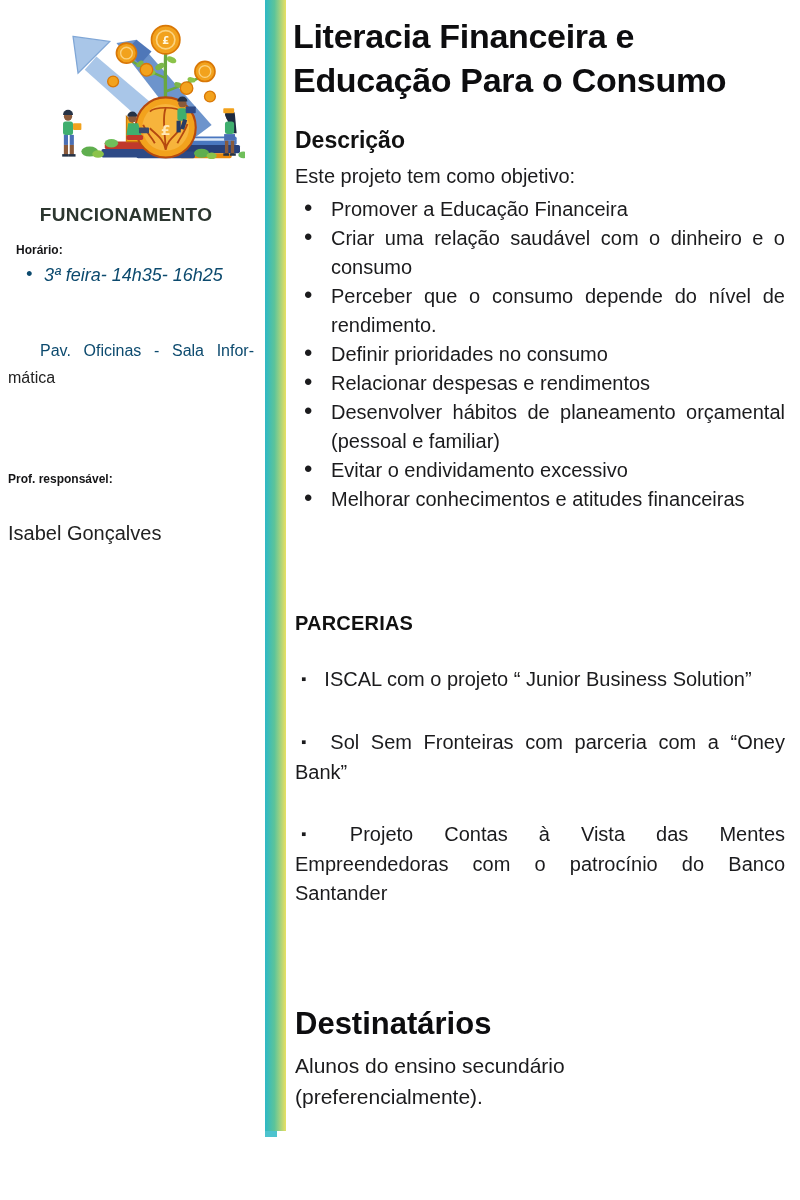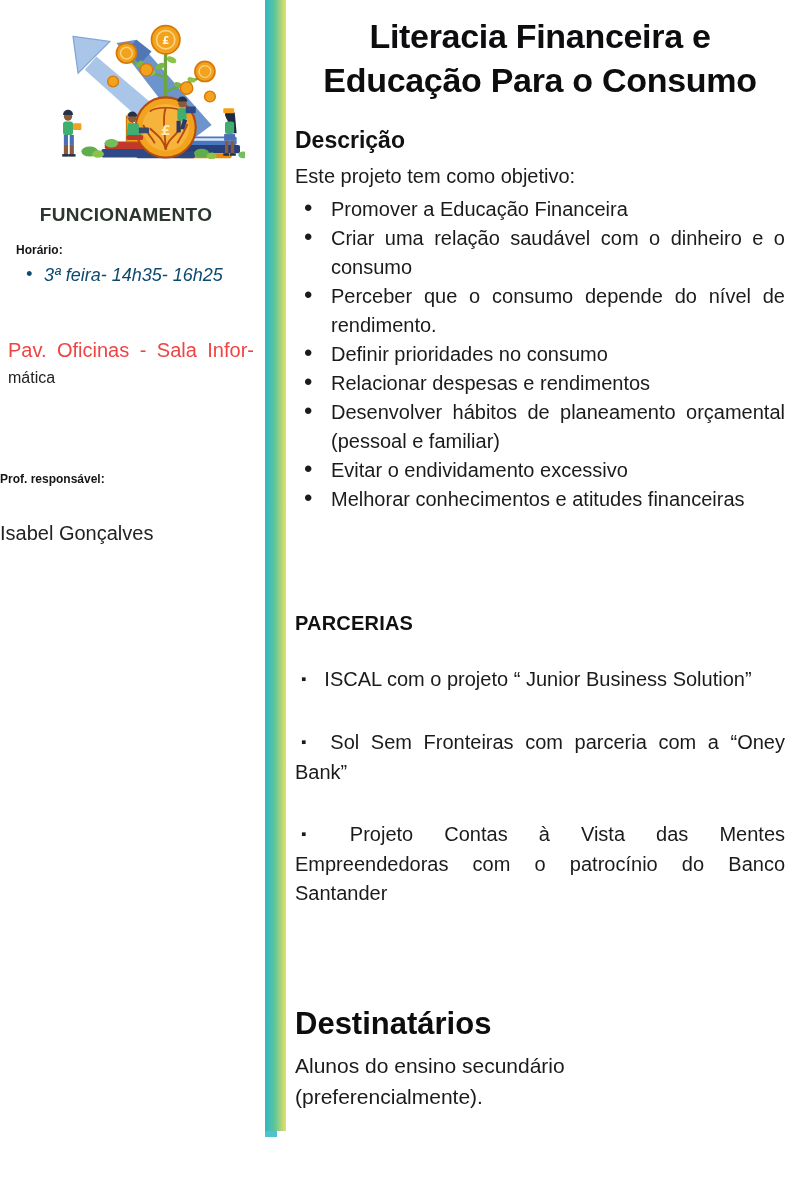--- a/index.html
+++ b/index.html
@@ -16,27 +16,27 @@
   .sidebar { position:absolute; left:0; top:0; width:265px; height:1200px; }
   .illus { position:absolute; left:53px; top:18px; width:192px; height:142px; }
   .side-heading { position:absolute; left:0; top:204px; width:252px; text-align:center;
                   font-size:19px; font-weight:700; letter-spacing:.3px; color:#2c362f; }
   .side-block { position:absolute; font-size:16px; }
   .blk-schedule { left:16px; top:243px; width:232px; }
   .side-label { font-weight:700; font-size:12px; color:#151517; margin-bottom:8px; }
   .side-bullet { position:relative; padding-left:28px; font-size:18px; color:#0c4a6e;font-style:italic; }
   .side-bullet::before { content:"•"; position:absolute; left:10px; top:-1px; font-size:18px; }
   .blk-space { left:8px; top:337px; width:246px; }
-  .jline { text-align:justify; text-align-last:justify; font-size:20px; color:#ef4444; line-height:27px; }
+  .jline { text-align:justify; text-align-last:justify; font-size:16px; color:#0c4a6e; line-height:27px;margin-left:32px; }
   .nline { font-size:16px; color:#222; line-height:27px; }
-  .blk-teacher { left:0; top:472px; width:246px; }
+  .blk-teacher { left:8px; top:472px; width:246px; }
   .side-value { font-size:20px; color:#222;margin-top:36px; }
 
   
-  .main-header { position:absolute; left:293px; top:14px; width:494px; text-align:center; }
+  .main-header { position:absolute; left:293px; top:14px; width:494px; }
   .title-line { font-size:34px; line-height:44px; font-weight:700; color:#0d0d0f; letter-spacing:-.3px; }
 
   .sec-description { position:absolute; left:295px; top:127px; width:490px; }
   .h-desc { font-size:23px; font-weight:700; color:#111; margin-bottom:8px; }
   .intro { font-size:20px; line-height:29px; color:#1b1b1d; margin-bottom:4px; }
   .objectives { list-style:none; }
   .objectives li { position:relative; padding-left:36px; font-size:20px; line-height:29px;
                    text-align:justify; color:#1b1b1d; }
   .objectives li::before { content:"•"; position:absolute; left:9px; top:-2px; font-size:24px; }
 

